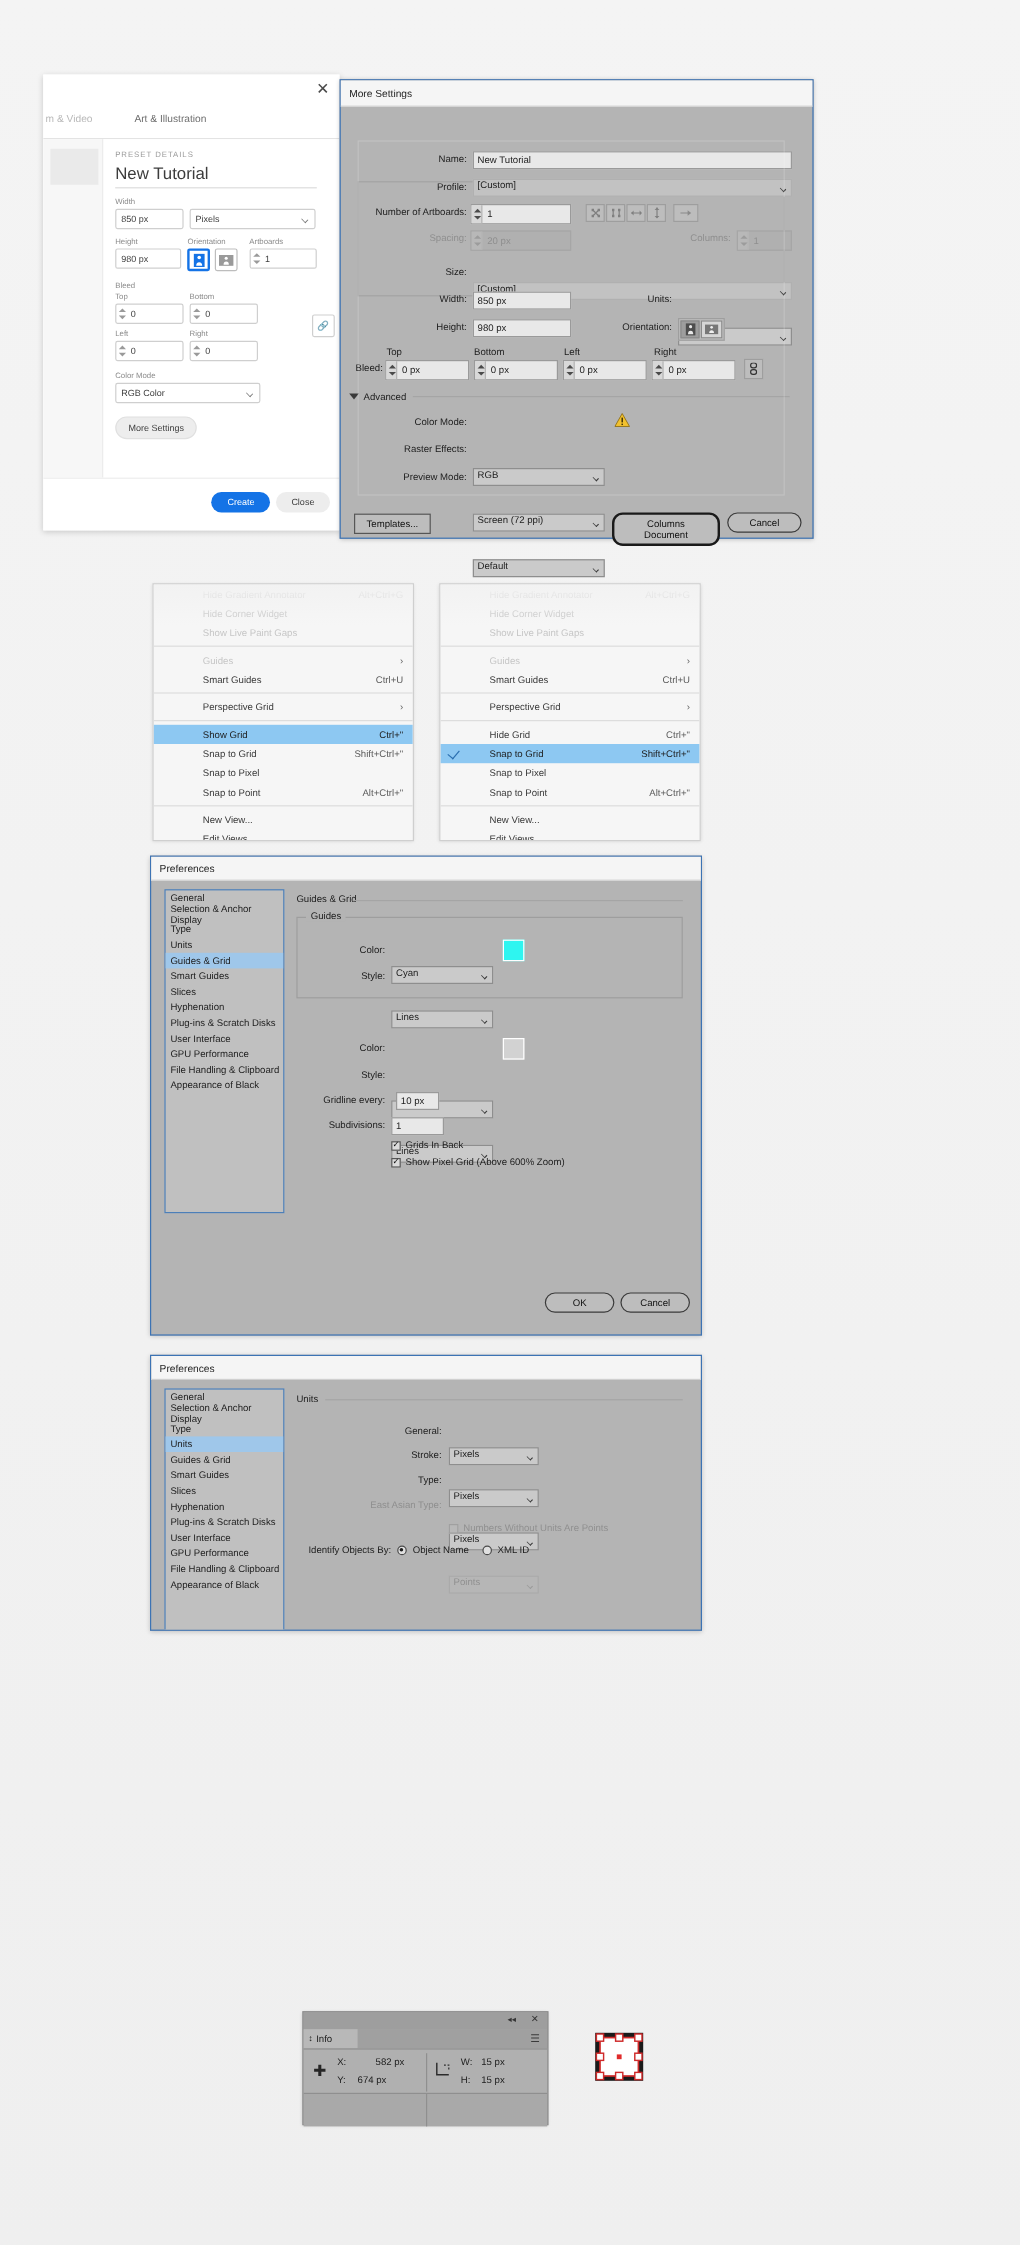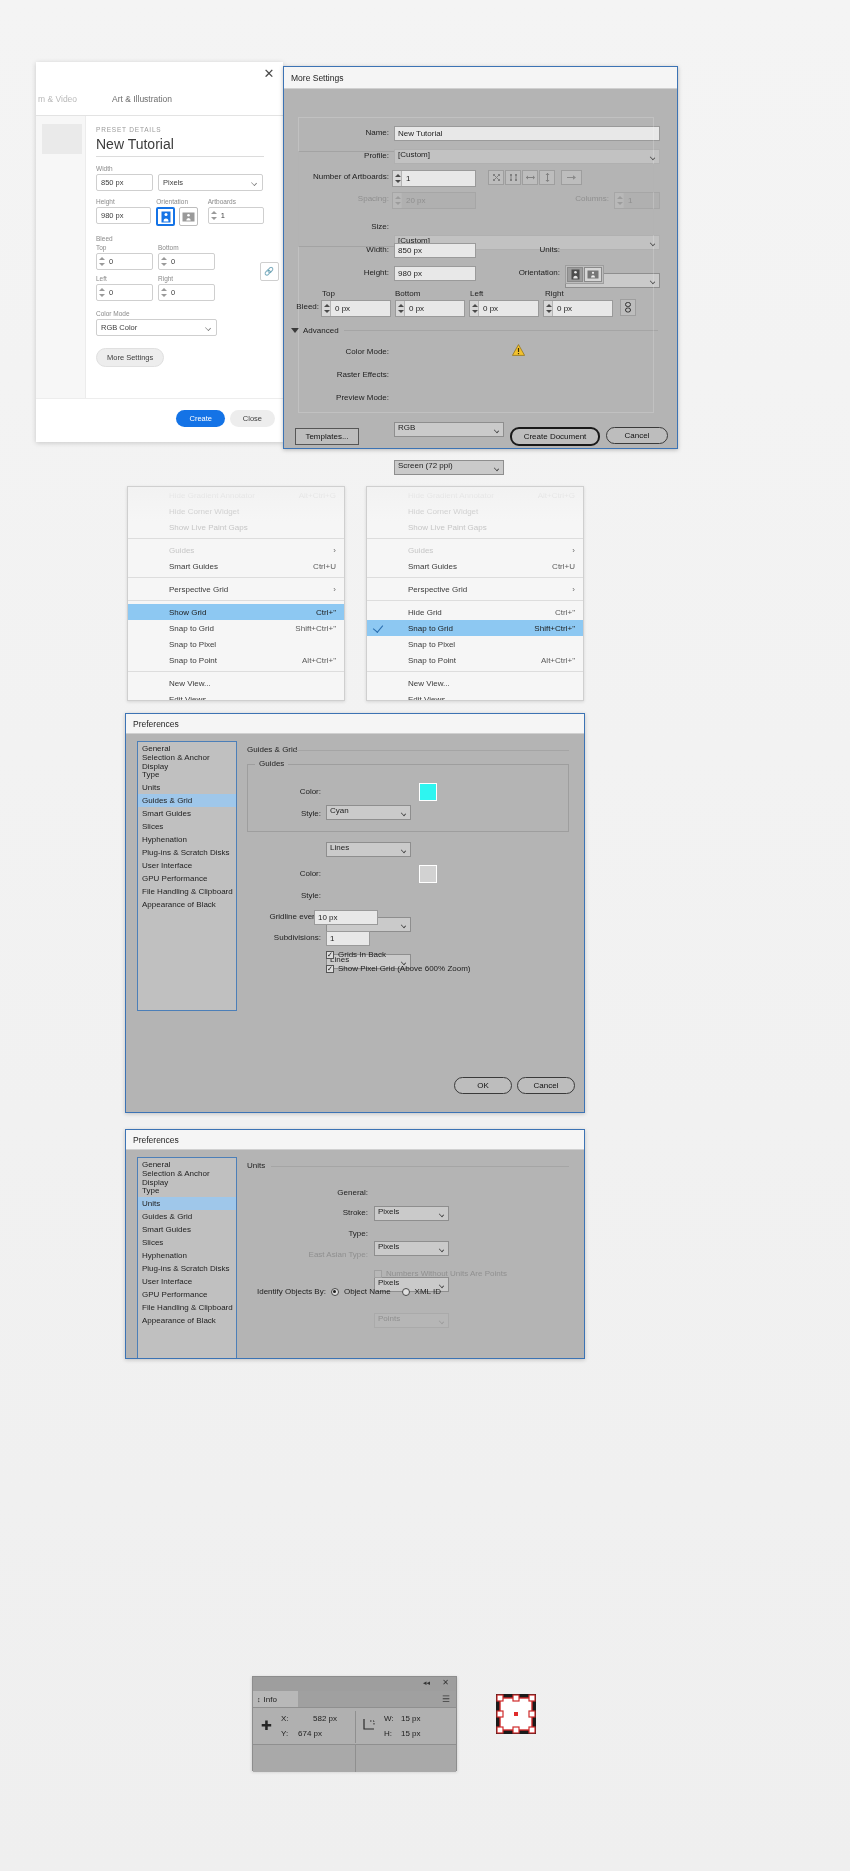--- a/index.html
+++ b/index.html
@@ -575,21 +575,21 @@
         </svg>
     </div>
 
     <div class="abs" style="left:7px; top:237px; display:flex; align-items:center; gap:4px;">
       <span style="width:0;height:0;border-left:4px solid transparent;border-right:4px solid transparent;border-top:5px solid #3a3a3a;display:inline-block;"></span>
       <span class="sect-hdr">Advanced</span>
     </div>
     <div class="hr-thin abs" style="left:60px; top:241px; width:314px;"></div>
 
     <div class="abs ms-lbl" style="left:15px; top:258px; width:90px;">Color Mode:</div>
-    <div class="abs ms-select" style="left:110px; top:256px; width:110px;margin-top:32px;">
+    <div class="abs ms-select" style="left:110px; top:256px; width:110px;">
       <span>RGB</span>
       <span class="chev2"></span>
     </div>
     <div class="abs" style="left:228px; top:255px;">
       <svg width="13" height="12" viewBox="0 0 13 12">
           <path d="M6.5 0.6 L12.6 11.4 H0.4 Z" fill="#f2c12e" stroke="#8a6a10" stroke-width="0.7"></path>
           <rect x="5.9" y="4" width="1.2" height="4" fill="#3b2d05"></rect>
           <rect x="5.9" y="9" width="1.2" height="1.2" fill="#3b2d05"></rect>
         </svg>
     </div>
@@ -602,21 +602,21 @@
 
     <div class="abs ms-lbl" style="left:10px; top:304px; width:95px;">Preview Mode:</div>
     <div class="abs ms-select" style="left:110px; top:302px; width:110px;">
       <span>Default</span>
       <span class="chev2"></span>
     </div>
 
     <div class="abs" style="left:14px; top:28px; width:356px; height:296px; border:1px solid rgba(255,255,255,0.18); pointer-events:none;"></div>
 
     <div class="abs btn-ms" style="left:11px; top:339px; width:64px;">Templates...</div>
-    <div class="abs btn-pill default" style="left:226px; top:338px; width:90px;">Create Document</div>
+    <div class="abs btn-pill default" style="left:226px; top:338px; width:90px;">Columns Document</div>
     <div class="abs btn-pill" style="left:322px; top:338px; width:62px;">Cancel</div>
   </div>
 </div>
 
 <div class="abs ctxmenu nosel" id="menuleft" style="left:127px; top:486px; width:218px; height:215px; overflow:hidden;">
   <div id="menuleft-items">
       <div class="ctx-item disabled">
         <span>Hide Gradient Annotator</span>
         <span class="shortcut">Alt+Ctrl+G</span>
       </div>
@@ -765,21 +765,21 @@
     <span>Custom...</span>
     <span class="chev2"></span>
   </div>
   <div class="abs swatch" id="gridSwatch" style="left: 293px; top: 151px; width: 18px; height: 18px; background: rgb(210, 210, 210);"></div>
   <div class="abs ms-lbl" style="left:150px; top:177px; width:45px;">Style:</div>
   <div class="abs ms-select" style="left:200px; top:175px; width:85px;">
     <span>Lines</span>
     <span class="chev2"></span>
   </div>
   <div class="abs ms-lbl" style="left:127px; top:198px; width:68px;">Gridline every:</div>
-  <div class="abs ms-input" style="left:188px; top:196px; width:64px;">10 px</div>
+  <div class="abs ms-input" style="left:204px; top:196px; width:36px;">10 px</div>
   <div class="abs ms-lbl" style="left:127px; top:219px; width:68px;">Subdivisions:</div>
   <div class="abs ms-input" style="left:200px; top:217px; width:44px;">1</div>
 
   <div class="abs" style="left:200px; top:236px; display:flex; align-items:center; gap:4px;">
     <span class="chk">✓</span>
     <span>Grids In Back</span>
   </div>
   <div class="abs" style="left:200px; top:250px; display:flex; align-items:center; gap:4px;">
     <span class="chk">✓</span>
     <span>Show Pixel Grid (Above 600% Zoom)</span>

